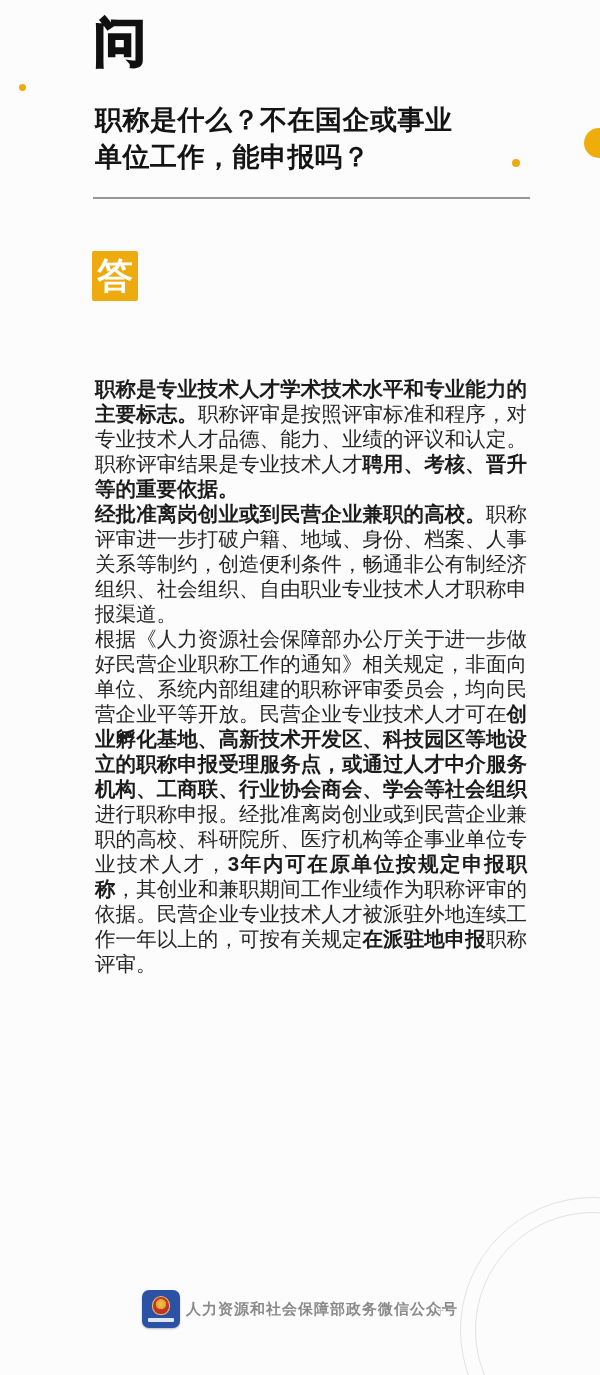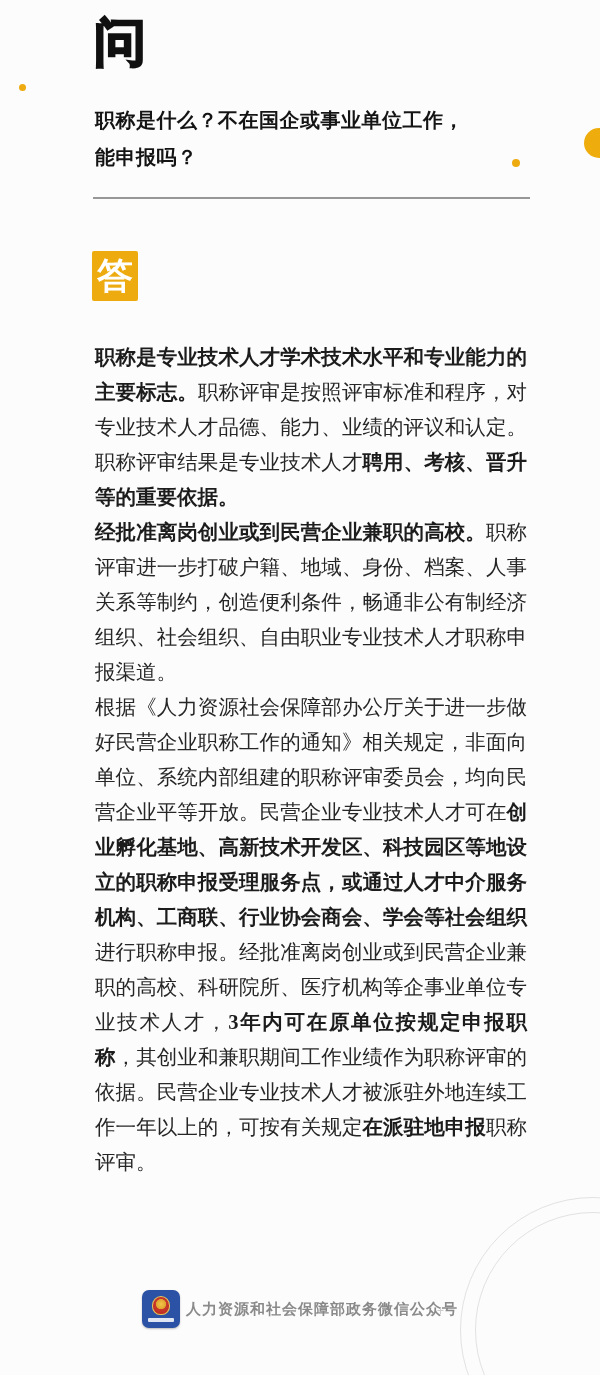--- a/index.html
+++ b/index.html
@@ -10,37 +10,37 @@
     background:#fcfcfc; overflow:hidden; color:#222;
   }
   
   .q-icon {
     position:absolute; left:94px; top:14px; width:54px; height:56px;
     font-size:52px; line-height:56px; font-weight:bold; color:#101010;
     -webkit-text-stroke:2.2px #101010; text-align:left;
   }
   .q-title {
     position:absolute; left:95px; top:102px; width:378px;
-    font-size:20px; line-height:37px; font-weight:bold; color:#141414;
+    font-size:27px; line-height:37px; font-weight:bold; color:#141414;
     letter-spacing:0.5px;
   }
   .divider {
     position:absolute; left:93px; top:197px; width:437px; height:2px;
     background:#979797;
   }
   
   .a-icon {
     position:absolute; left:92px; top:251px; width:46px; height:50px;
     background:#EDAB10; color:#fff; font-weight:bold;
     font-size:36px; line-height:50px; text-align:center; border-radius:2px;
   }
   .body-text {
-    position:absolute; left:95px; top:340px; width:432px;
-    font-size:20.5px; line-height:35px; color:#262626;
-    text-align:justify; text-justify:inter-ideograph;font-family:Liberation Serif, serif;
+    position:absolute; left:95px; top:376px; width:432px;
+    font-size:20.5px; line-height:25px; color:#262626;
+    text-align:justify; text-justify:inter-ideograph;
   }
   .body-text p { margin:0; }
   .body-text .b { font-weight:bold; color:#1c1c1c; }
   
   .footer {
     position:absolute; left:0; top:1290px; width:100%;
     display:flex; align-items:center; justify-content:center; gap:6px;
   }
   .logo {
     width:38px; height:38px; border-radius:7px; background:#2B52A5;

